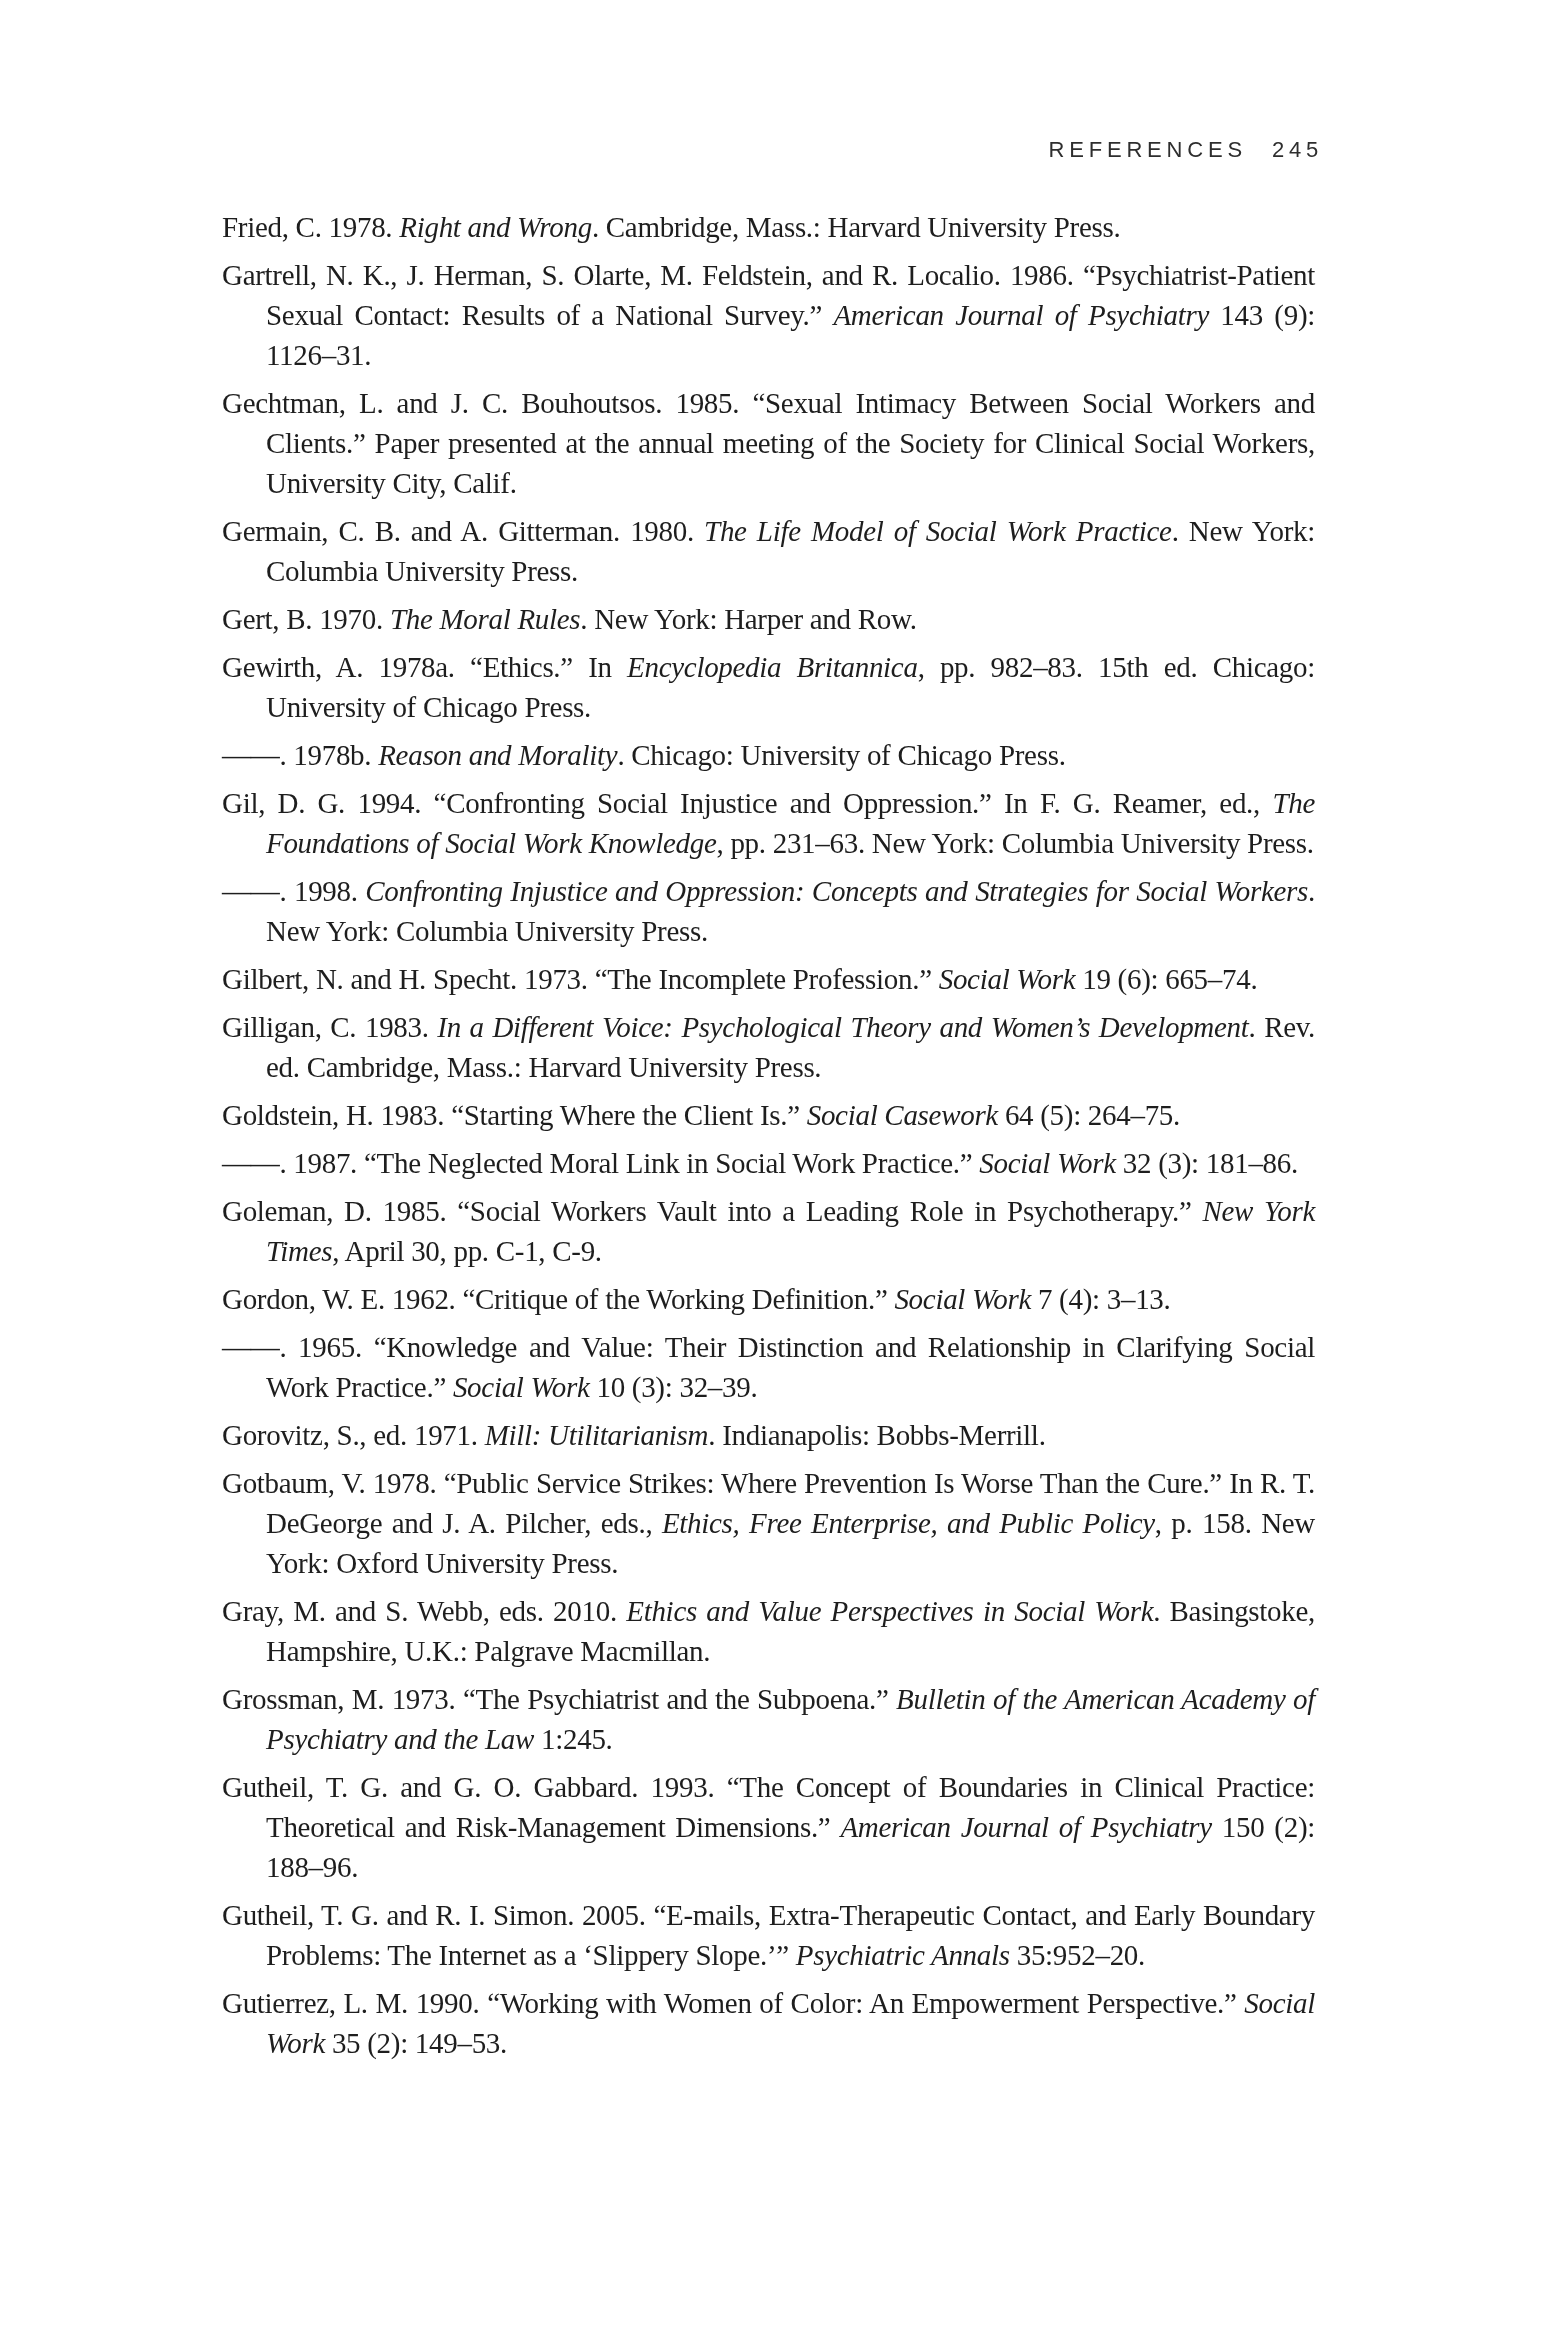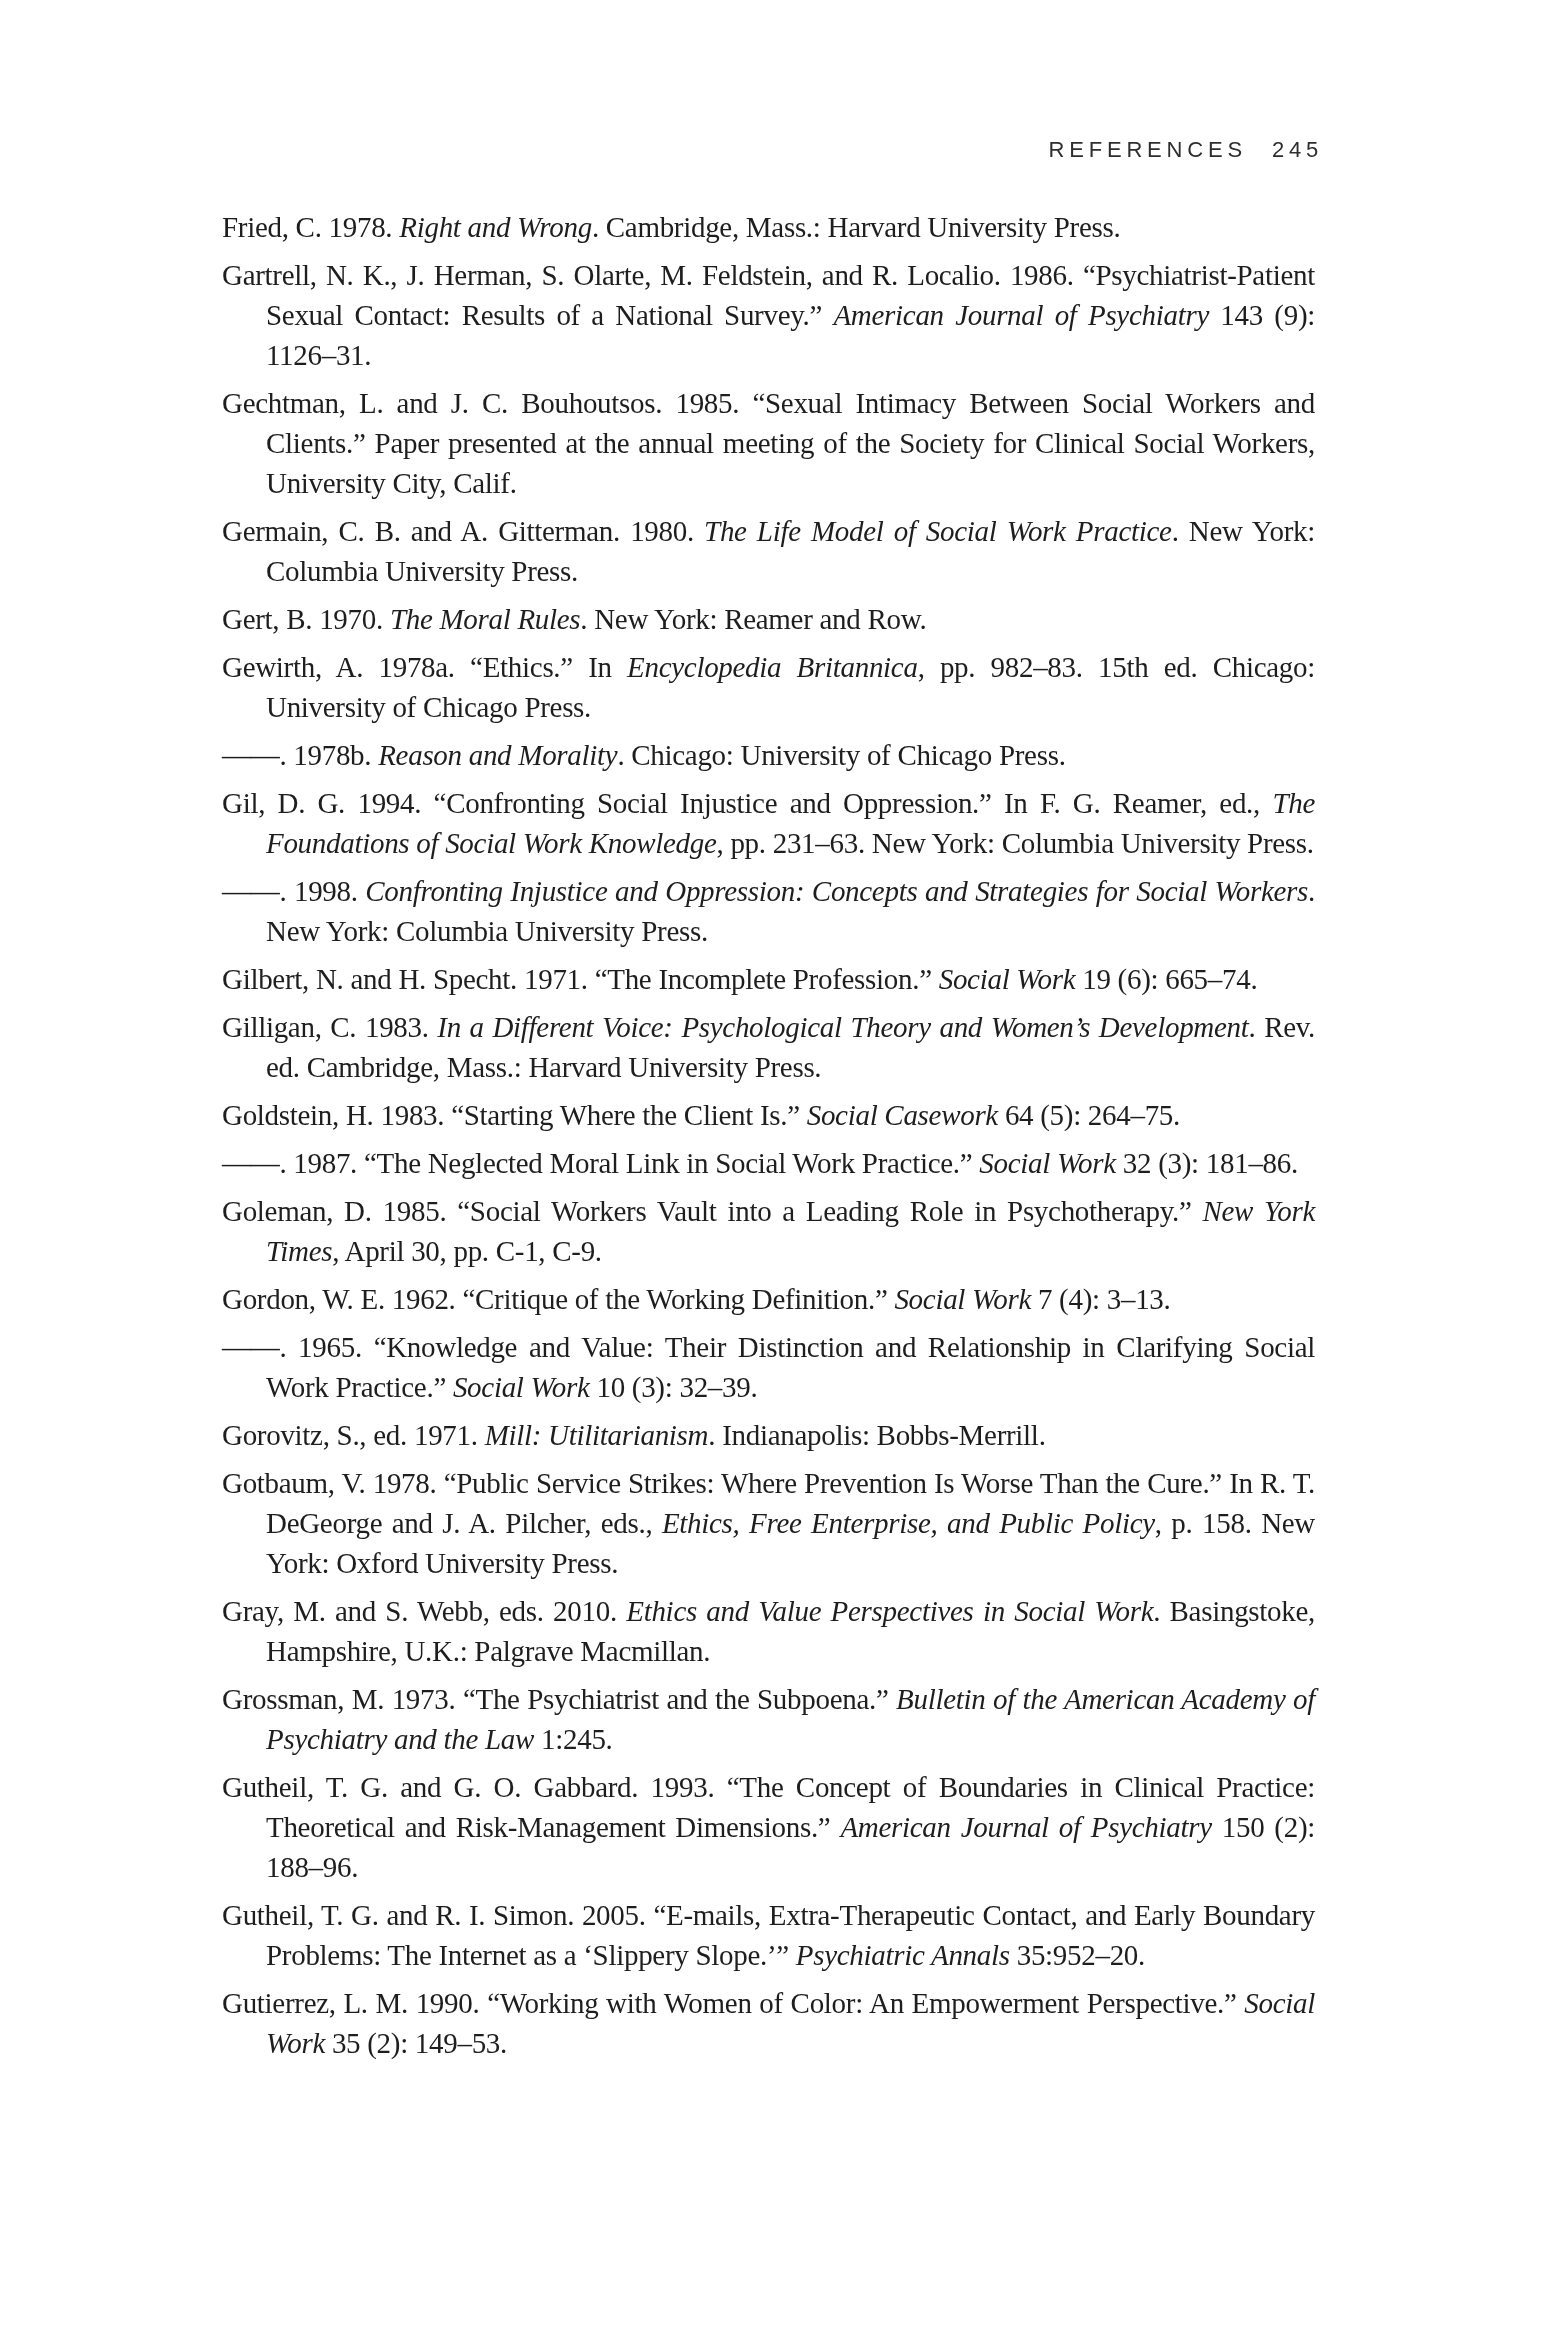--- a/index.html
+++ b/index.html
@@ -73,26 +73,26 @@
 <div class="page">
   <div class="running-head">
     <span>REFERENCES</span><span class="folio">245</span>
   </div>
 
   <div class="ref-list">
       <p class="ref-entry"><span>Fried, C. 1978. </span><i>Right and Wrong</i><span>. Cambridge, Mass.: Harvard University Press.</span></p>
       <p class="ref-entry"><span>Gartrell, N. K., J. Herman, S. Olarte, M. Feldstein, and R. Localio. 1986. “Psychiatrist-Patient Sexual Contact: Results of a National Survey.” </span><i>American Journal of Psychiatry</i><span> 143 (9): 1126–31.</span></p>
       <p class="ref-entry"><span>Gechtman, L. and J. C. Bouhoutsos. 1985. “Sexual Intimacy Between Social Workers and Clients.” Paper presented at the annual meeting of the Society for Clinical Social Workers, University City, Calif.</span></p>
       <p class="ref-entry"><span>Germain, C. B. and A. Gitterman. 1980. </span><i>The Life Model of Social Work Practice</i><span>. New York: Columbia University Press.</span></p>
-      <p class="ref-entry"><span>Gert, B. 1970. </span><i>The Moral Rules</i><span>. New York: Reamer and Row.</span></p>
+      <p class="ref-entry"><span>Gert, B. 1970. </span><i>The Moral Rules</i><span>. New York: Harper and Row.</span></p>
       <p class="ref-entry"><span>Gewirth, A. 1978a. “Ethics.” In </span><i>Encyclopedia Britannica</i><span>, pp. 982–83. 15th ed. Chicago: University of Chicago Press.</span></p>
       <p class="ref-entry"><span>——. 1978b. </span><i>Reason and Morality</i><span>. Chicago: University of Chicago Press.</span></p>
       <p class="ref-entry"><span>Gil, D. G. 1994. “Confronting Social Injustice and Oppression.” In F. G. Reamer, ed., </span><i>The Foundations of Social Work Knowledge</i><span>, pp. 231–63. New York: Columbia University Press.</span></p>
       <p class="ref-entry"><span>——. 1998. </span><i>Confronting Injustice and Oppression: Concepts and Strategies for Social Workers</i><span>. New York: Columbia University Press.</span></p>
-      <p class="ref-entry"><span>Gilbert, N. and H. Specht. 1971. “The Incomplete Profession.” </span><i>Social Work</i><span> 19 (6): 665–74.</span></p>
+      <p class="ref-entry"><span>Gilbert, N. and H. Specht. 1973. “The Incomplete Profession.” </span><i>Social Work</i><span> 19 (6): 665–74.</span></p>
       <p class="ref-entry"><span>Gilligan, C. 1983. </span><i>In a Different Voice: Psychological Theory and Women’s Development</i><span>. Rev. ed. Cambridge, Mass.: Harvard University Press.</span></p>
       <p class="ref-entry"><span>Goldstein, H. 1983. “Starting Where the Client Is.” </span><i>Social Casework</i><span> 64 (5): 264–75.</span></p>
       <p class="ref-entry"><span>——. 1987. “The Neglected Moral Link in Social Work Practice.” </span><i>Social Work</i><span> 32 (3): 181–86.</span></p>
       <p class="ref-entry"><span>Goleman, D. 1985. “Social Workers Vault into a Leading Role in Psychotherapy.” </span><i>New York Times</i><span>, April 30, pp. C-1, C-9.</span></p>
       <p class="ref-entry"><span>Gordon, W. E. 1962. “Critique of the Working Definition.” </span><i>Social Work</i><span> 7 (4): 3–13.</span></p>
       <p class="ref-entry"><span>——. 1965. “Knowledge and Value: Their Distinction and Relationship in Clarifying Social Work Practice.” </span><i>Social Work</i><span> 10 (3): 32–39.</span></p>
       <p class="ref-entry"><span>Gorovitz, S., ed. 1971. </span><i>Mill: Utilitarianism</i><span>. Indianapolis: Bobbs-Merrill.</span></p>
       <p class="ref-entry"><span>Gotbaum, V. 1978. “Public Service Strikes: Where Prevention Is Worse Than the Cure.” In R. T. DeGeorge and J. A. Pilcher, eds., </span><i>Ethics, Free Enterprise, and Public Policy</i><span>, p. 158. New York: Oxford University Press.</span></p>
       <p class="ref-entry"><span>Gray, M. and S. Webb, eds. 2010. </span><i>Ethics and Value Perspectives in Social Work</i><span>. Basingstoke, Hampshire, U.K.: Palgrave Macmillan.</span></p>
       <p class="ref-entry"><span>Grossman, M. 1973. “The Psychiatrist and the Subpoena.” </span><i>Bulletin of the American Academy of Psychiatry and the Law</i><span> 1:245.</span></p>

